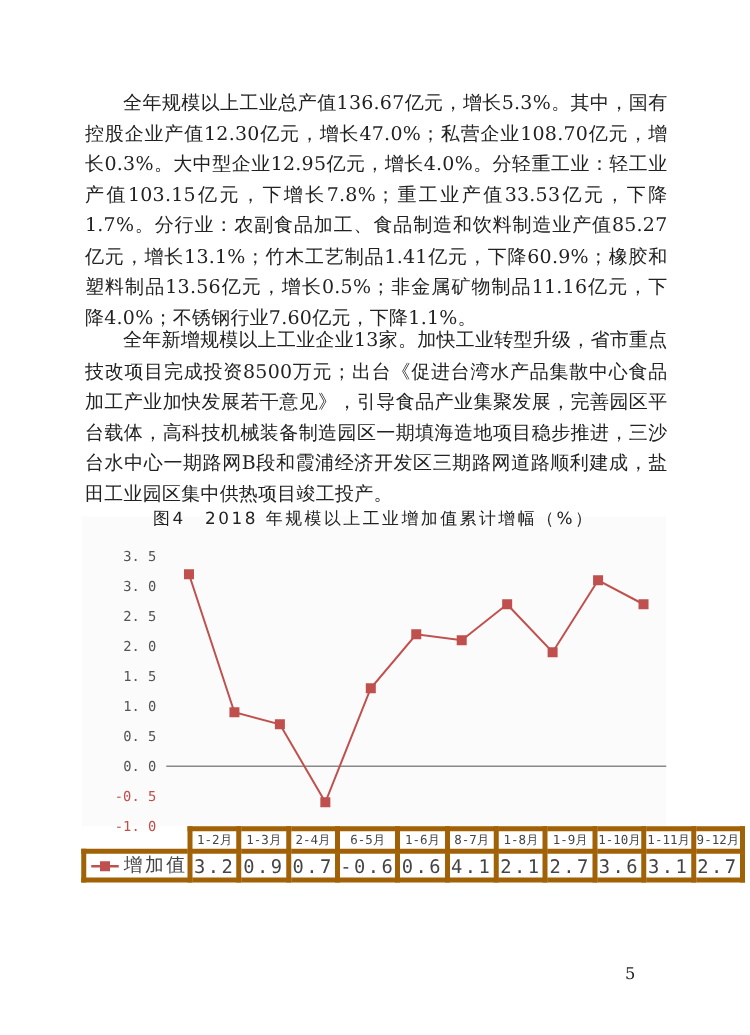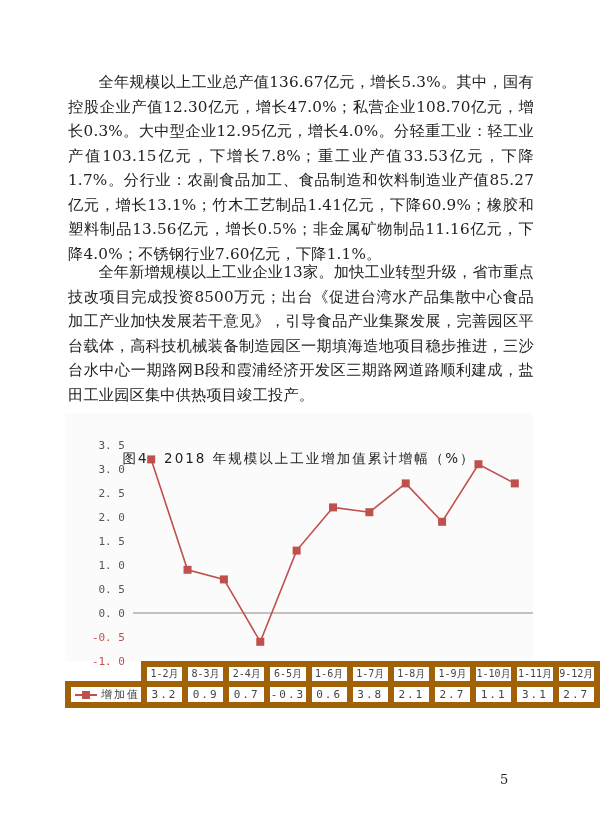--- a/index.html
+++ b/index.html
@@ -4,30 +4,30 @@
 <style>
   html, body { margin: 0; padding: 0; background: #ffffff; }
   body { width: 600px; height: 828px; position: relative; overflow: hidden;
          font-family: "DejaVu Serif", "Liberation Serif", serif; color: #222; }
   .para { position: absolute; left: 68px; width: 466px; font-size: 15.2px;
           line-height: 24.5px; text-align: justify; text-indent: 2em; margin: 0; letter-spacing: 0.2px; }
   #p1 { top: 70px; }
   #p2 { top: 260px; }
   .chart-bg { position: absolute; left: 65px; top: 413px; width: 468px; height: 248px; background: #fbfbfb; }
   .chart-title { position: absolute; left: 65px; top: 406px; width: 468px; text-align: center;
-                 font-family: "DejaVu Sans", sans-serif; font-size: 13.5px; letter-spacing: 2px; color: #222; margin-top: 44px; }
+                 font-family: "DejaVu Sans", sans-serif; font-size: 13.5px; letter-spacing: 2px; color: #222; }
   svg.plot { position: absolute; left: 0; top: 0; }
   .tick { font-family: "DejaVu Sans Mono", monospace; font-size: 11px; fill: #555; }
   .tick.neg { fill: #c0504d; }
   table.dt { position: absolute; left: 65px; top: 661px; border-collapse: collapse;
              font-family: "DejaVu Sans Mono", monospace; font-size: 10px; color: #444; }
-  table.dt td { border: 6px solid #a16207; height: 14px; padding: 0; text-align: center; width: 35.4px; white-space: nowrap; }
+  table.dt td { border: 4px solid #a16207; height: 14px; padding: 0; text-align: center; width: 35.4px; white-space: nowrap; }
   table.dt td.legend { width: 66px; text-align: left; padding-left: 4px; font-family: "DejaVu Serif", serif; font-size: 11px; }
   table.dt tr.hdr td.corner { border: none; }
-  table.dt tr.vals td { height: 15px; font-size: 11px; letter-spacing: 2px; }
+  table.dt tr.vals td { height: 15px; font-size: 15px; letter-spacing: 2px; }
   .legend-mark { display: inline-block; vertical-align: middle; width: 22px; height: 10px; position: relative; margin-right: 4px; }
   .legend-mark::before { content: ""; position: absolute; left: 0; right: 0; top: 4px; height: 2px; background: #c0504d; }
   .legend-mark::after { content: ""; position: absolute; left: 7px; top: 1px; width: 8px; height: 8px; background: #c0504d; }
   .page-num { position: absolute; left: 500px; top: 772px; font-size: 13px; color: #222; }
 </style>
 </head>
 <body>
 
 <p class="para" id="p1">全年规模以上工业总产值136.67亿元，增长5.3%。其中，国有控股企业产值12.30亿元，增长47.0%；私营企业108.70亿元，增长0.3%。大中型企业12.95亿元，增长4.0%。分轻重工业：轻工业产值103.15亿元，下增长7.8%；重工业产值33.53亿元，下降1.7%。分行业：农副食品加工、食品制造和饮料制造业产值85.27亿元，增长13.1%；竹木工艺制品1.41亿元，下降60.9%；橡胶和塑料制品13.56亿元，增长0.5%；非金属矿物制品11.16亿元，下降4.0%；不锈钢行业7.60亿元，下降1.1%。</p>
 <p class="para" id="p2">全年新增规模以上工业企业13家。加快工业转型升级，省市重点技改项目完成投资8500万元；出台《促进台湾水产品集散中心食品加工产业加快发展若干意见》，引导食品产业集聚发展，完善园区平台载体，高科技机械装备制造园区一期填海造地项目稳步推进，三沙台水中心一期路网B段和霞浦经济开发区三期路网道路顺利建成，盐田工业园区集中供热项目竣工投产。</p>
@@ -63,43 +63,43 @@
       <rect x="474.4545454545455" y="460.2" width="8" height="8" fill="#c0504d"></rect>
       <rect x="510.81818181818187" y="479.4" width="8" height="8" fill="#c0504d"></rect>
     </g>
 </svg>
 
 <table class="dt">
   <tbody>
       <tr class="hdr" id="hdr-row">
     <td class="corner legend"></td>
   <td>1-2月</td>
-        <td>8-3月</td>
+        <td>1-3月</td>
         <td>2-4月</td>
         <td>6-5月</td>
         <td>1-6月</td>
-        <td>1-7月</td>
+        <td>8-7月</td>
         <td>1-8月</td>
         <td>1-9月</td>
         <td>1-10月</td>
         <td>1-11月</td>
         <td>9-12月</td>
       </tr>
   <tr class="vals" id="val-row">
     <td class="legend">
       <span class="legend-mark"></span><span>增加值</span>
     </td>
   <td>3.2</td>
         <td>0.9</td>
         <td>0.7</td>
-        <td>-0.3</td>
+        <td>-0.6</td>
         <td>0.6</td>
-        <td>3.8</td>
+        <td>4.1</td>
         <td>2.1</td>
         <td>2.7</td>
-        <td>1.1</td>
+        <td>3.6</td>
         <td>3.1</td>
         <td>2.7</td>
       </tr>
 </tbody>
   </table>
 
 <div class="page-num">5</div>
 
 </body></html>

